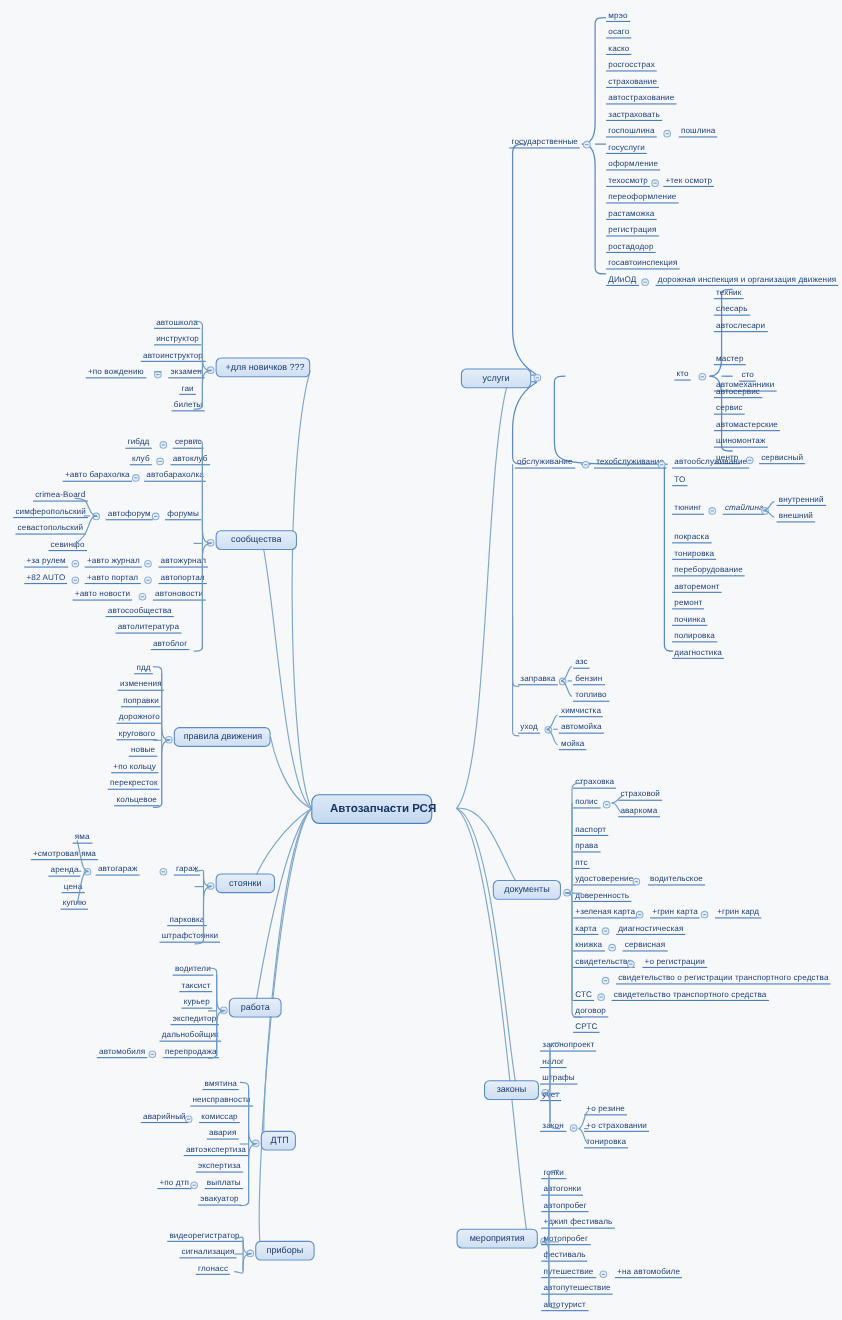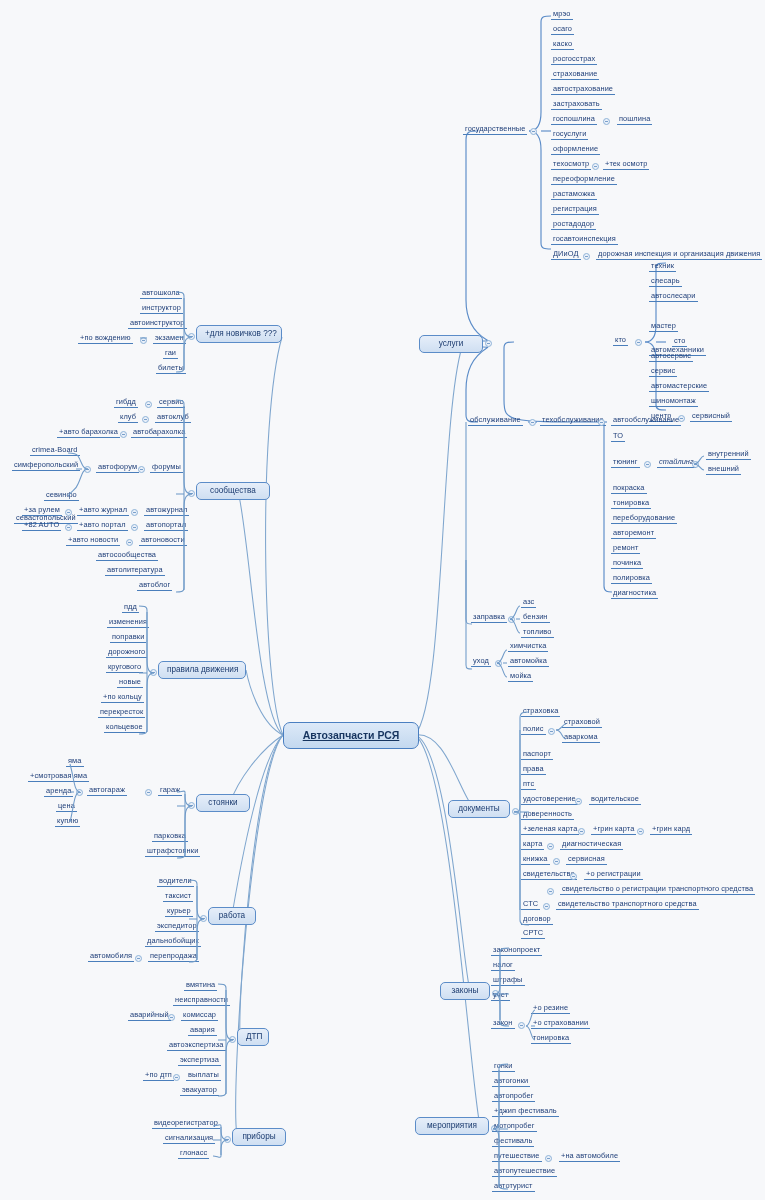--- a/index.html
+++ b/index.html
@@ -103,21 +103,21 @@
       <path d="M597,422 C508,422 504,422 504,400 L504,348 C504,342 508,342 514,342"></path>
       <path d="M597,422 L607,422"></path>
       <path d="M604,422 C604,440 604,560 604,586 C604,592 608,592 612,592"></path>
 
       <path d="M645,342 C655,342 656,332 656,325 L656,268 C656,263 660,263 666,263"></path>
       <path d="M656,342 L666,342"></path>
       <path d="M645,342 C655,342 656,352 656,360 L656,405 C656,410 660,410 666,410"></path>
     </g>
   </svg>
 
-  <div class="node root" style="left:283px;top:722px;width:136px;box-sizing:border-box;text-decoration:underline;">Автозапчасти РСЯ</div>
+  <div class="node root" style="left:283px;top:722px;width:110px;box-sizing:border-box;">Автозапчасти РСЯ</div>
 
   <div class="node box" style="left:419px;top:335px;width:64px;box-sizing:border-box;">услуги</div>
   <div class="toggle" style="left:485px;top:340px;"></div>
 
   <div class="node leaf" style="left:463px;top:125px;">государственные</div>
   <div class="toggle" style="left:530px;top:128px;"></div>
 
   <div class="node leaf" style="left:551px;top:10px;">мрэо</div>
   <div class="node leaf" style="left:551px;top:25px;">осаго</div>
   <div class="node leaf" style="left:551px;top:40px;">каско</div>
@@ -291,21 +291,21 @@
   <div class="node leaf" style="left:118px;top:413px;">клуб</div>
   <div class="toggle" style="left:142px;top:416px;"></div>
   <div class="node leaf" style="left:155px;top:413px;">автоклуб</div>
 
   <div class="node leaf" style="left:57px;top:428px;">+авто барахолка</div>
   <div class="toggle" style="left:120px;top:431px;"></div>
   <div class="node leaf" style="left:131px;top:428px;">автобарахолка</div>
 
   <div class="node leaf" style="left:30px;top:446px;">crimea-Board</div>
   <div class="node leaf" style="left:12px;top:461px;">симферопольский</div>
-  <div class="node leaf" style="left:14px;top:476px;margin-top:38px;">севастопольский</div>
+  <div class="node leaf" style="left:14px;top:476px;">севастопольский</div>
   <div class="node leaf" style="left:44px;top:491px;">севинфо</div>
   <div class="toggle" style="left:84px;top:466px;"></div>
   <div class="node leaf" style="left:96px;top:463px;">автофорум</div>
   <div class="toggle" style="left:138px;top:466px;"></div>
   <div class="node leaf" style="left:150px;top:463px;">форумы</div>
 
   <div class="node leaf" style="left:22px;top:506px;">+за рулем</div>
   <div class="toggle" style="left:65px;top:509px;"></div>
   <div class="node leaf" style="left:77px;top:506px;">+авто журнал</div>
   <div class="toggle" style="left:131px;top:509px;"></div>

